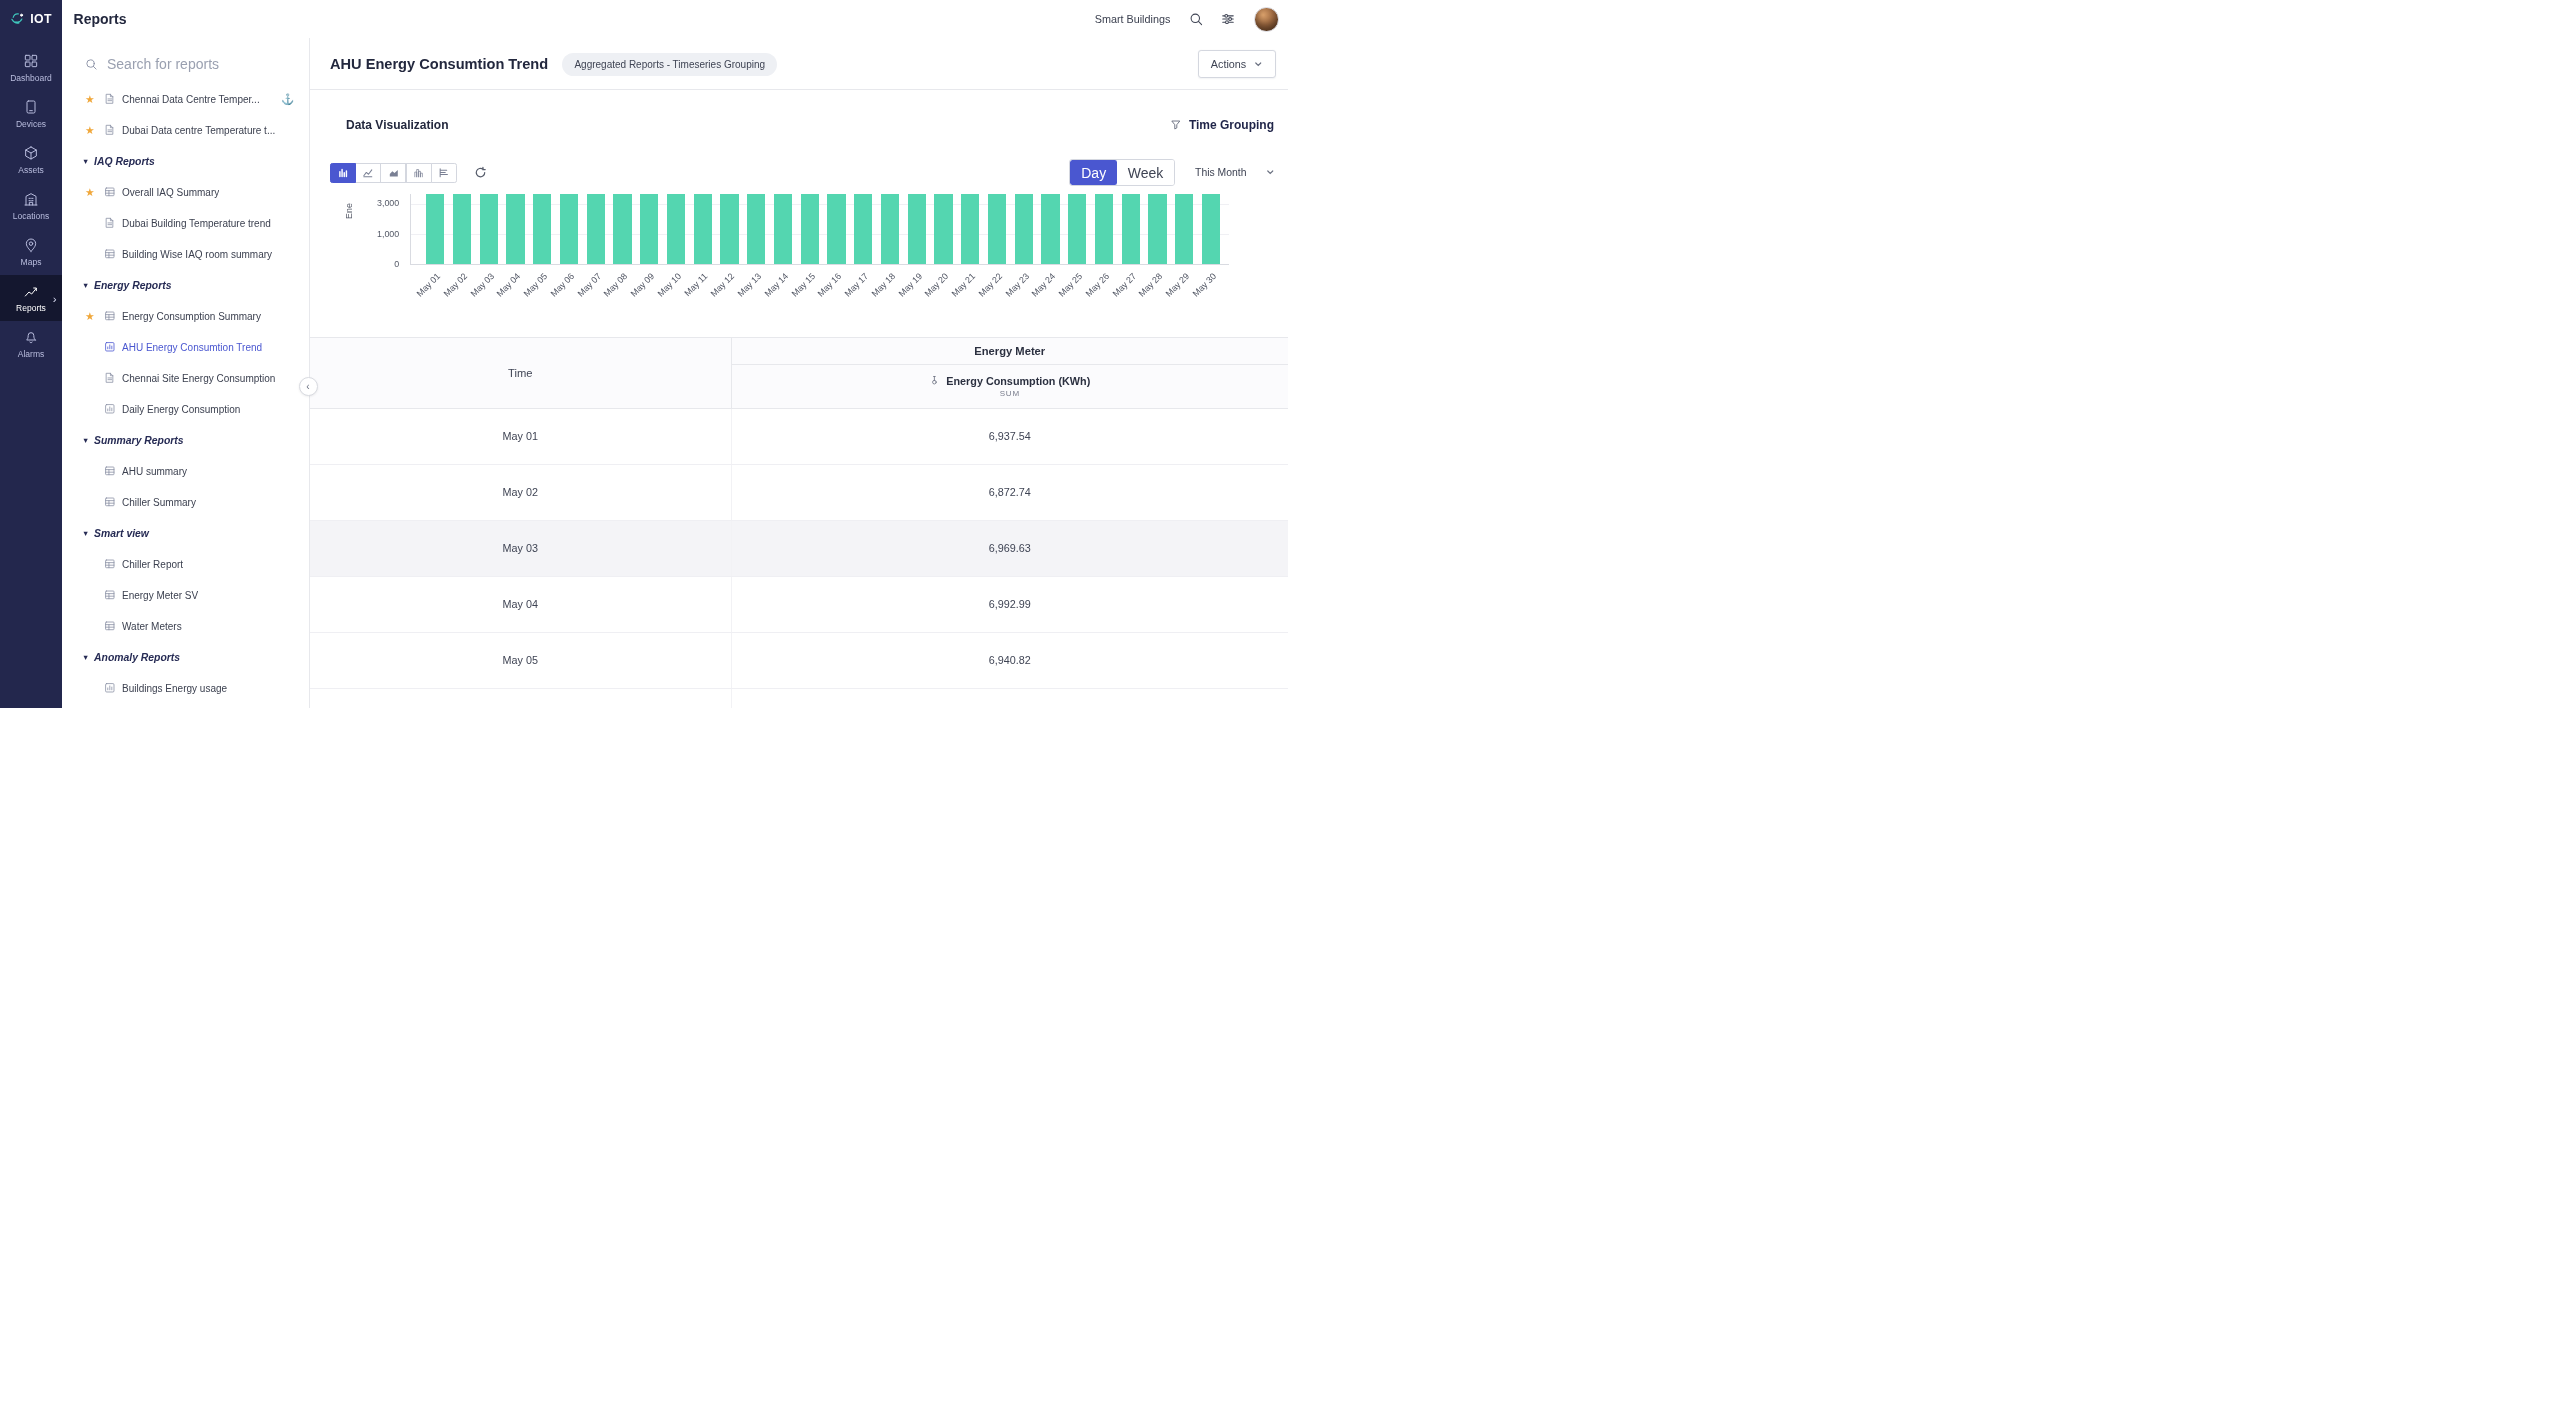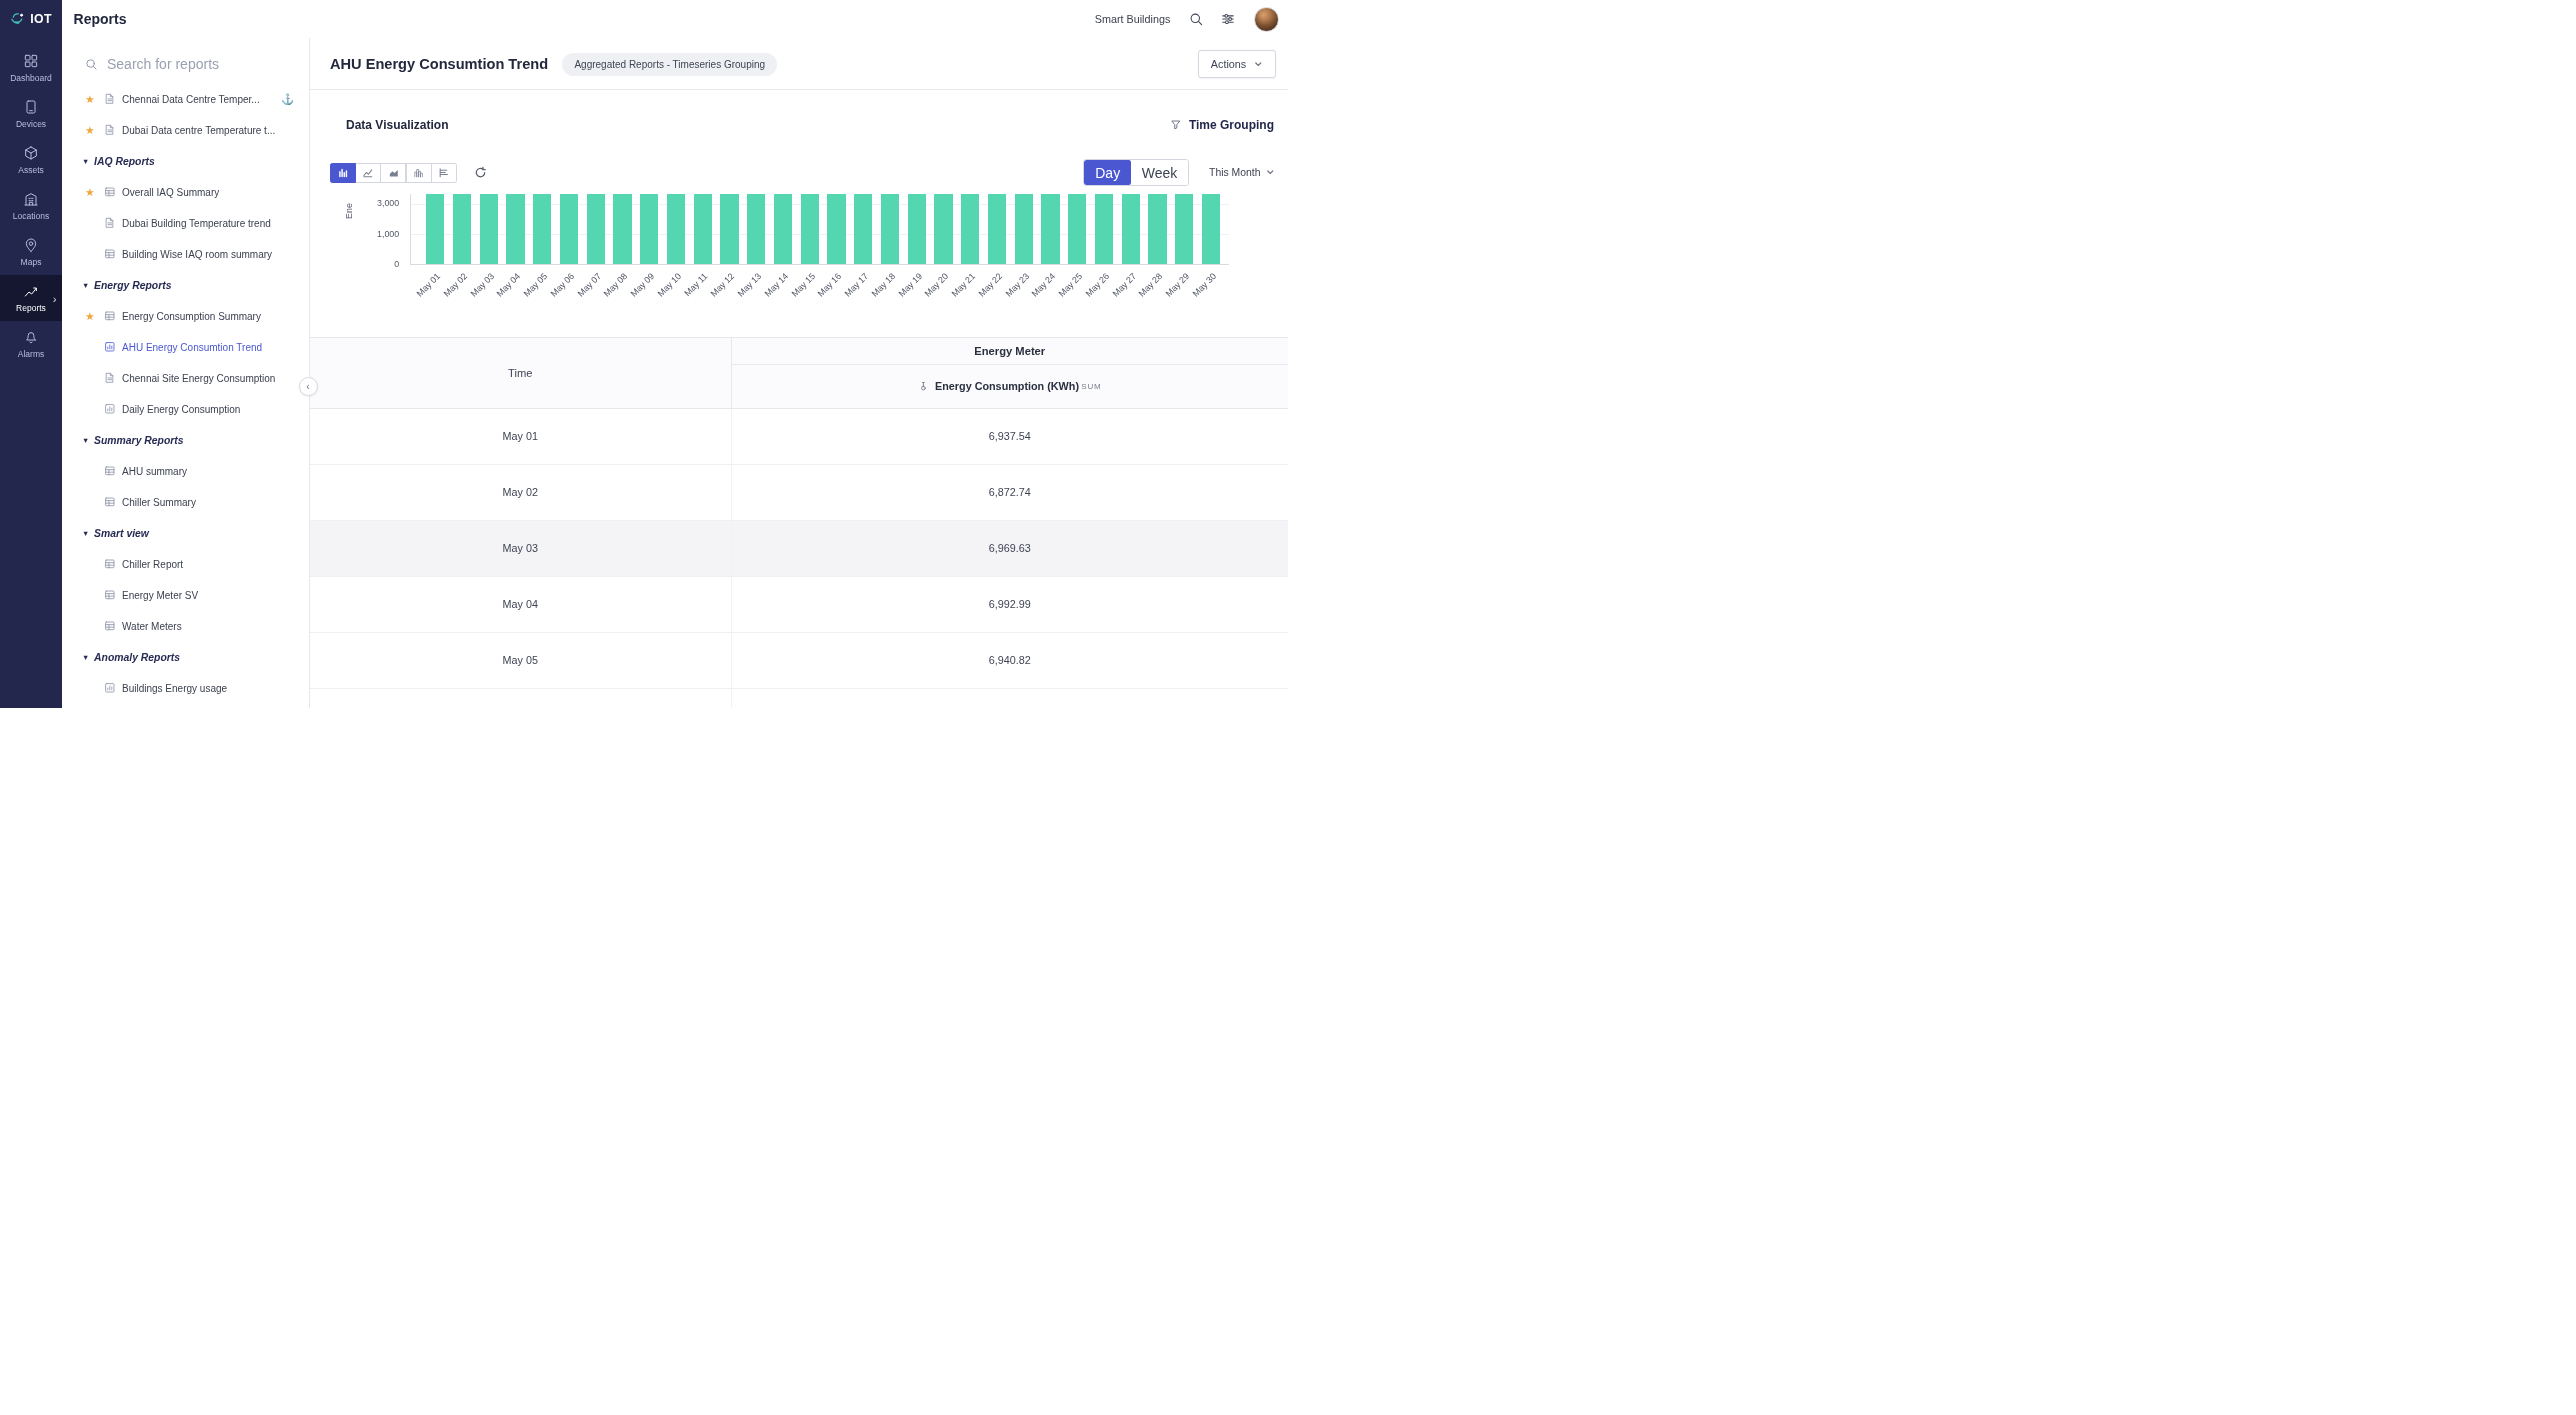--- a/index.html
+++ b/index.html
@@ -83,21 +83,21 @@
   .ct-btn svg{width:11.6px;height:11.6px;fill:none;stroke:#7a8094;stroke-width:1.4;stroke-linecap:round;stroke-linejoin:round;}
   .ct-btn svg .fill{fill:#7a8094;stroke:none;}
   .ct-btn.active{background:#4a57d0;border-color:#4a57d0;z-index:1;}
   .ct-btn.active svg{stroke:#fff;}
   .refresh{margin-left:15.4px;background:none;border:none;cursor:pointer;padding:1.5px;display:flex;}
   .refresh svg{width:13px;height:13px;fill:none;stroke:#565c6b;stroke-width:1.5;stroke-linecap:round;}
   .tb-right{margin-left:auto;display:flex;align-items:center;gap:20px;}
   .seg{display:flex;border:0.8px solid #d4d7df;border-radius:3.1px;overflow:hidden;}
   .seg button{font-family:inherit;font-size:14px;padding:4.6px 10.8px;border:none;cursor:pointer;background:#fff;color:#3f4454;}
   .seg .active{background:#4a57d0;color:#fff;border-radius:2.3px;}
-  .range{display:flex;align-items:center;gap:5px;font-size:10.4px;color:#3f4454;cursor:pointer;}
+  .range{display:flex;align-items:center;gap:19px;font-size:10.4px;color:#3f4454;cursor:pointer;}
 
   
   .chart{position:relative;height:117px;margin:6.2px 20px 0 20px;flex-shrink:0;}
   .ylab{position:absolute;left:10.8px;top:12.3px;transform:rotate(-90deg);font-size:8.9px;color:#555a68;}
   .yticks{position:absolute;left:0;top:0;width:80px;height:71px;}
   .ytick{position:absolute;right:10.8px;font-size:8.9px;color:#555a68;}
   .plot{position:absolute;left:80px;right:39px;top:0;height:71px;}
   .grid{position:absolute;left:0;right:0;height:0.8px;background:#f0f0f4;}
   .bars{position:absolute;left:0;right:0;top:0;bottom:0;display:flex;align-items:flex-end;
     border-left:0.8px solid #d9dbe1;border-bottom:0.8px solid #d9dbe1;padding-left:10.8px;padding-right:4.6px;}
@@ -107,21 +107,21 @@
     white-space:nowrap;font-size:8.9px;color:#4f5462;}
 
   
   .table{margin-top:26px;border-top:0.8px solid #e7e8ec;flex:1;min-height:0;display:flex;flex-direction:column;}
   .thead{display:flex;background:#fbfbfd;border-bottom:0.8px solid #e7e8ec;flex-shrink:0;}
   .th-time{width:43%;border-right:0.8px solid #e7e8ec;display:flex;align-items:center;justify-content:center;
     font-size:11.2px;font-weight:500;color:#3f4454;}
   .th-meter{flex:1;display:flex;flex-direction:column;}
   .th-group{height:26px;display:flex;align-items:center;justify-content:center;border-bottom:0.8px solid #e7e8ec;
     font-size:11.2px;font-weight:700;color:#2b3040;}
-  .th-metric{height:43px;display:flex;flex-direction:row;align-items:center;justify-content:center;gap:2.3px;}
+  .th-metric{height:43px;display:flex;flex-direction:column;align-items:center;justify-content:center;gap:2.3px;}
   .metric-line{display:flex;align-items:center;gap:6.2px;}
   .metric-line svg{width:10.8px;height:10.8px;fill:none;stroke:#6a7080;stroke-width:1.2;stroke-linecap:round;}
   .metric-name{font-size:10.8px;font-weight:700;color:#2b3040;}
   .metric-agg{font-size:8px;color:#787c8c;letter-spacing:0.8px;}
   .tbody{flex:1;overflow:hidden;}
   .trow{display:flex;height:55px;border-bottom:0.8px solid #efeff3;font-size:10.8px;color:#3f4454;}
   .trow.shaded{background:#f4f4f7;}
   .td-time{width:43%;border-right:0.8px solid #f2f2f5;display:flex;align-items:center;justify-content:center;}
   .td-val{flex:1;display:flex;align-items:center;justify-content:center;}
 </style>

